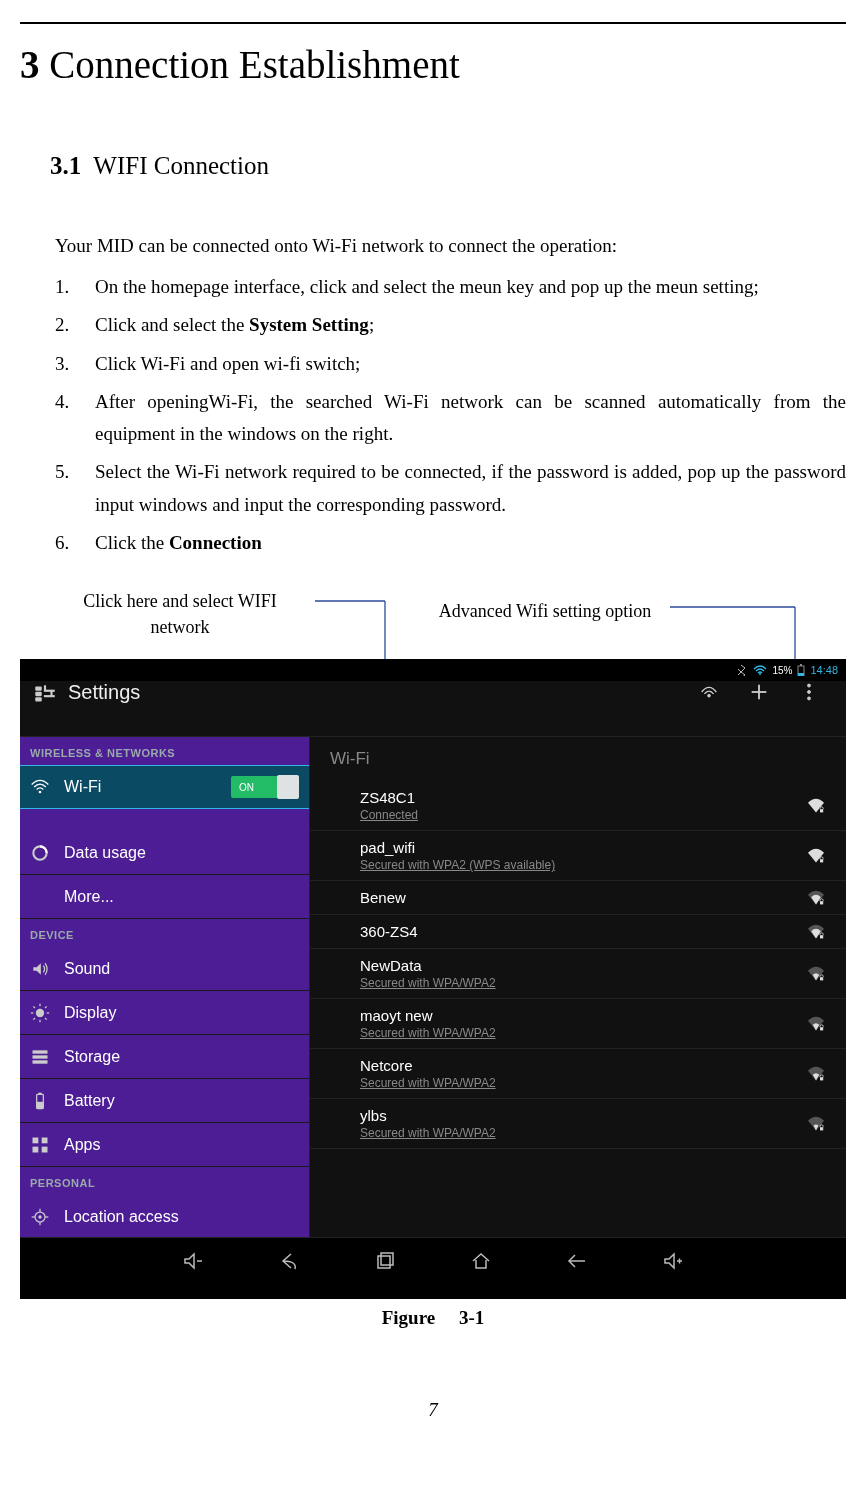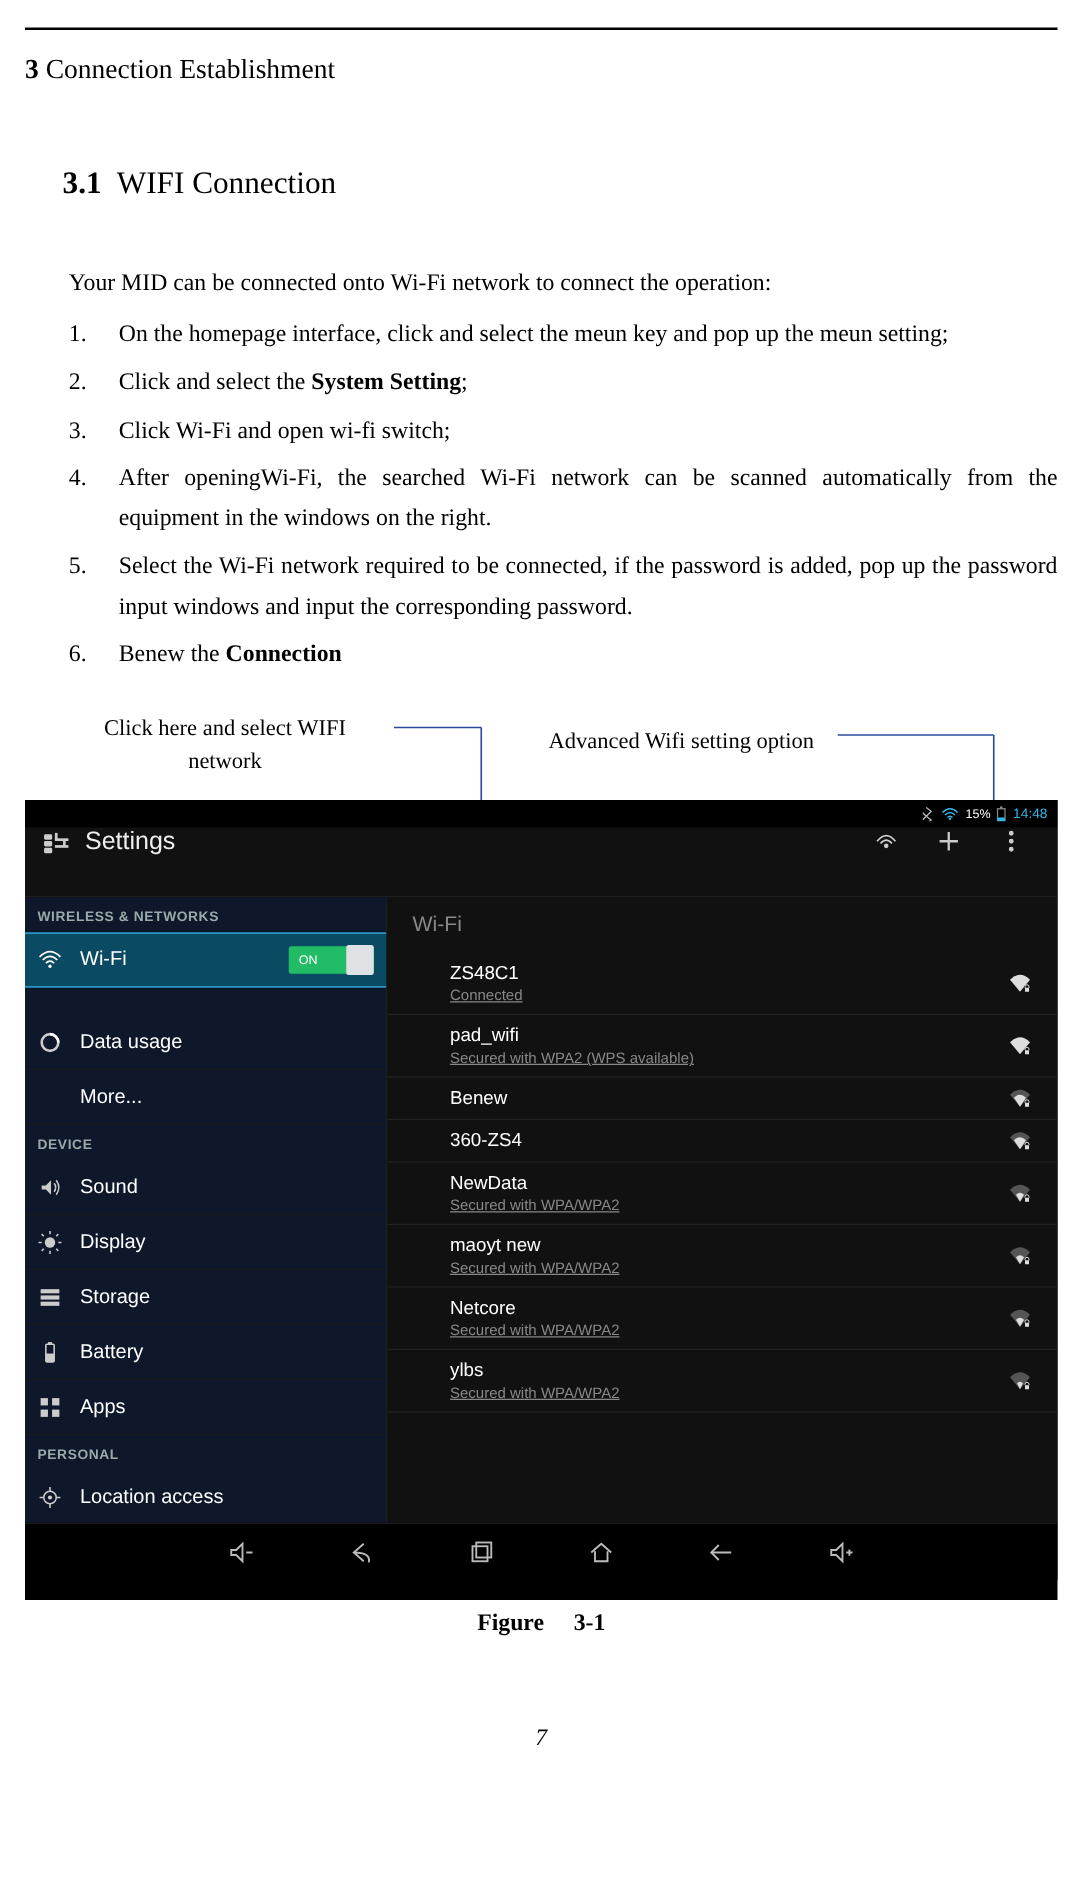--- a/index.html
+++ b/index.html
@@ -5,21 +5,21 @@
   * { box-sizing: border-box; margin: 0; padding: 0; }
   body {
     font-family: "Times New Roman", serif;
     background: #fff;
     color: #000;
     width: 866px;
     margin: 0 auto;
     padding: 10px 20px 20px 20px;
   }
   .topline { border-top: 2px solid #000; margin: 12px 0 18px 0; }
-  h1.chapter { font-size: 22px; font-weight: normal; margin-bottom: 65px; }
+  h1.chapter { font-size: 39px; font-weight: normal; margin-bottom: 65px; }
   h1.chapter .num { font-weight: bold; }
   h2.section { font-size: 25px; font-weight: normal; margin-left: 30px; margin-bottom: 55px; }
   h2.section .num { font-weight: bold; }
   .intro { font-size: 19px; margin-left: 35px; margin-bottom: 14px; }
   ol.steps { list-style: none; margin-left: 35px; }
   ol.steps li { font-size: 19px; line-height: 1.7; display: flex; margin-bottom: 6px; text-align: justify; }
   ol.steps li .step-num { width: 40px; flex-shrink: 0; }
   ol.steps li .step-txt { flex: 1; }
   .bold { font-weight: bold; }
   .callouts { position: relative; height: 70px; margin-top: 30px; }
@@ -40,21 +40,21 @@
   .statusbar .pct { color: #fff; font-size: 10px; }
   .actionbar {
     height: 56px; background: #111; display: flex; align-items: flex-start; padding: 0 12px;
     border-bottom: 1px solid #222;
   }
   .actionbar .ab-icon { width: 26px; height: 26px; margin-right: 10px; fill: #ccc; }
   .actionbar .ab-title { font-size: 20px; color: #eee; flex: 1; }
   .actionbar .ab-btn { width: 50px; display: flex; justify-content: center; align-items: center; cursor: pointer; }
   .actionbar .ab-btn svg { width: 22px; height: 22px; fill: #ccc; stroke: #ccc; }
   .panes { display: flex; height: 500px; }
-  .leftpane { width: 290px; background: #0f172a; border-right: 1px solid #222; overflow: hidden; }
+  .leftpane { width: 290px; background: #4c1d95; border-right: 1px solid #222; overflow: hidden; }
   .cathdr { font-size: 11px; color: #9aa; font-weight: bold; padding: 10px 10px 6px 10px; letter-spacing: 0.5px; }
   .setitem {
     display: flex; align-items: center; height: 44px; padding: 0 10px;
     border-bottom: 1px solid #1a1a1a; cursor: pointer;
   }
   .setitem.selected { background: #0b4a63; border-top:1px solid #33b5e5; border-bottom:1px solid #33b5e5; }
   .setitem .si-icon { width: 20px; height: 20px; margin-right: 14px; fill: #ccc; }
   .setitem .si-label { font-size: 16px; color: #fff; flex: 1; }
   .switch {
     width: 68px; height: 22px; background: #2b6; border-radius: 2px; position: relative;
@@ -126,21 +126,21 @@
   </li>
   <li>
     <span class="step-num">5.</span>
     <span class="step-txt">
       <span>Select the Wi-Fi network required to be connected, if the password is added, pop up the password input windows and input the corresponding password.</span><span class="bold"></span><span></span>
     </span>
   </li>
   <li>
     <span class="step-num">6.</span>
     <span class="step-txt">
-      <span>Benew the </span><span class="bold">Connection</span><span></span>
+      <span>Click the </span><span class="bold">Connection</span><span></span>
     </span>
   </li>
 </ol>
 
 <div class="callouts">
   <div class="callout" style="left:40px; top:0; width:240px;">Click here and select WIFI network</div>
   <svg class="arrow-svg" style="position:absolute; left:295px; top:0px;" width="100" height="150">
     <line x1="0" y1="12" x2="70" y2="12"></line>
     <line x1="70" y1="12" x2="70" y2="150"></line>
   </svg>

